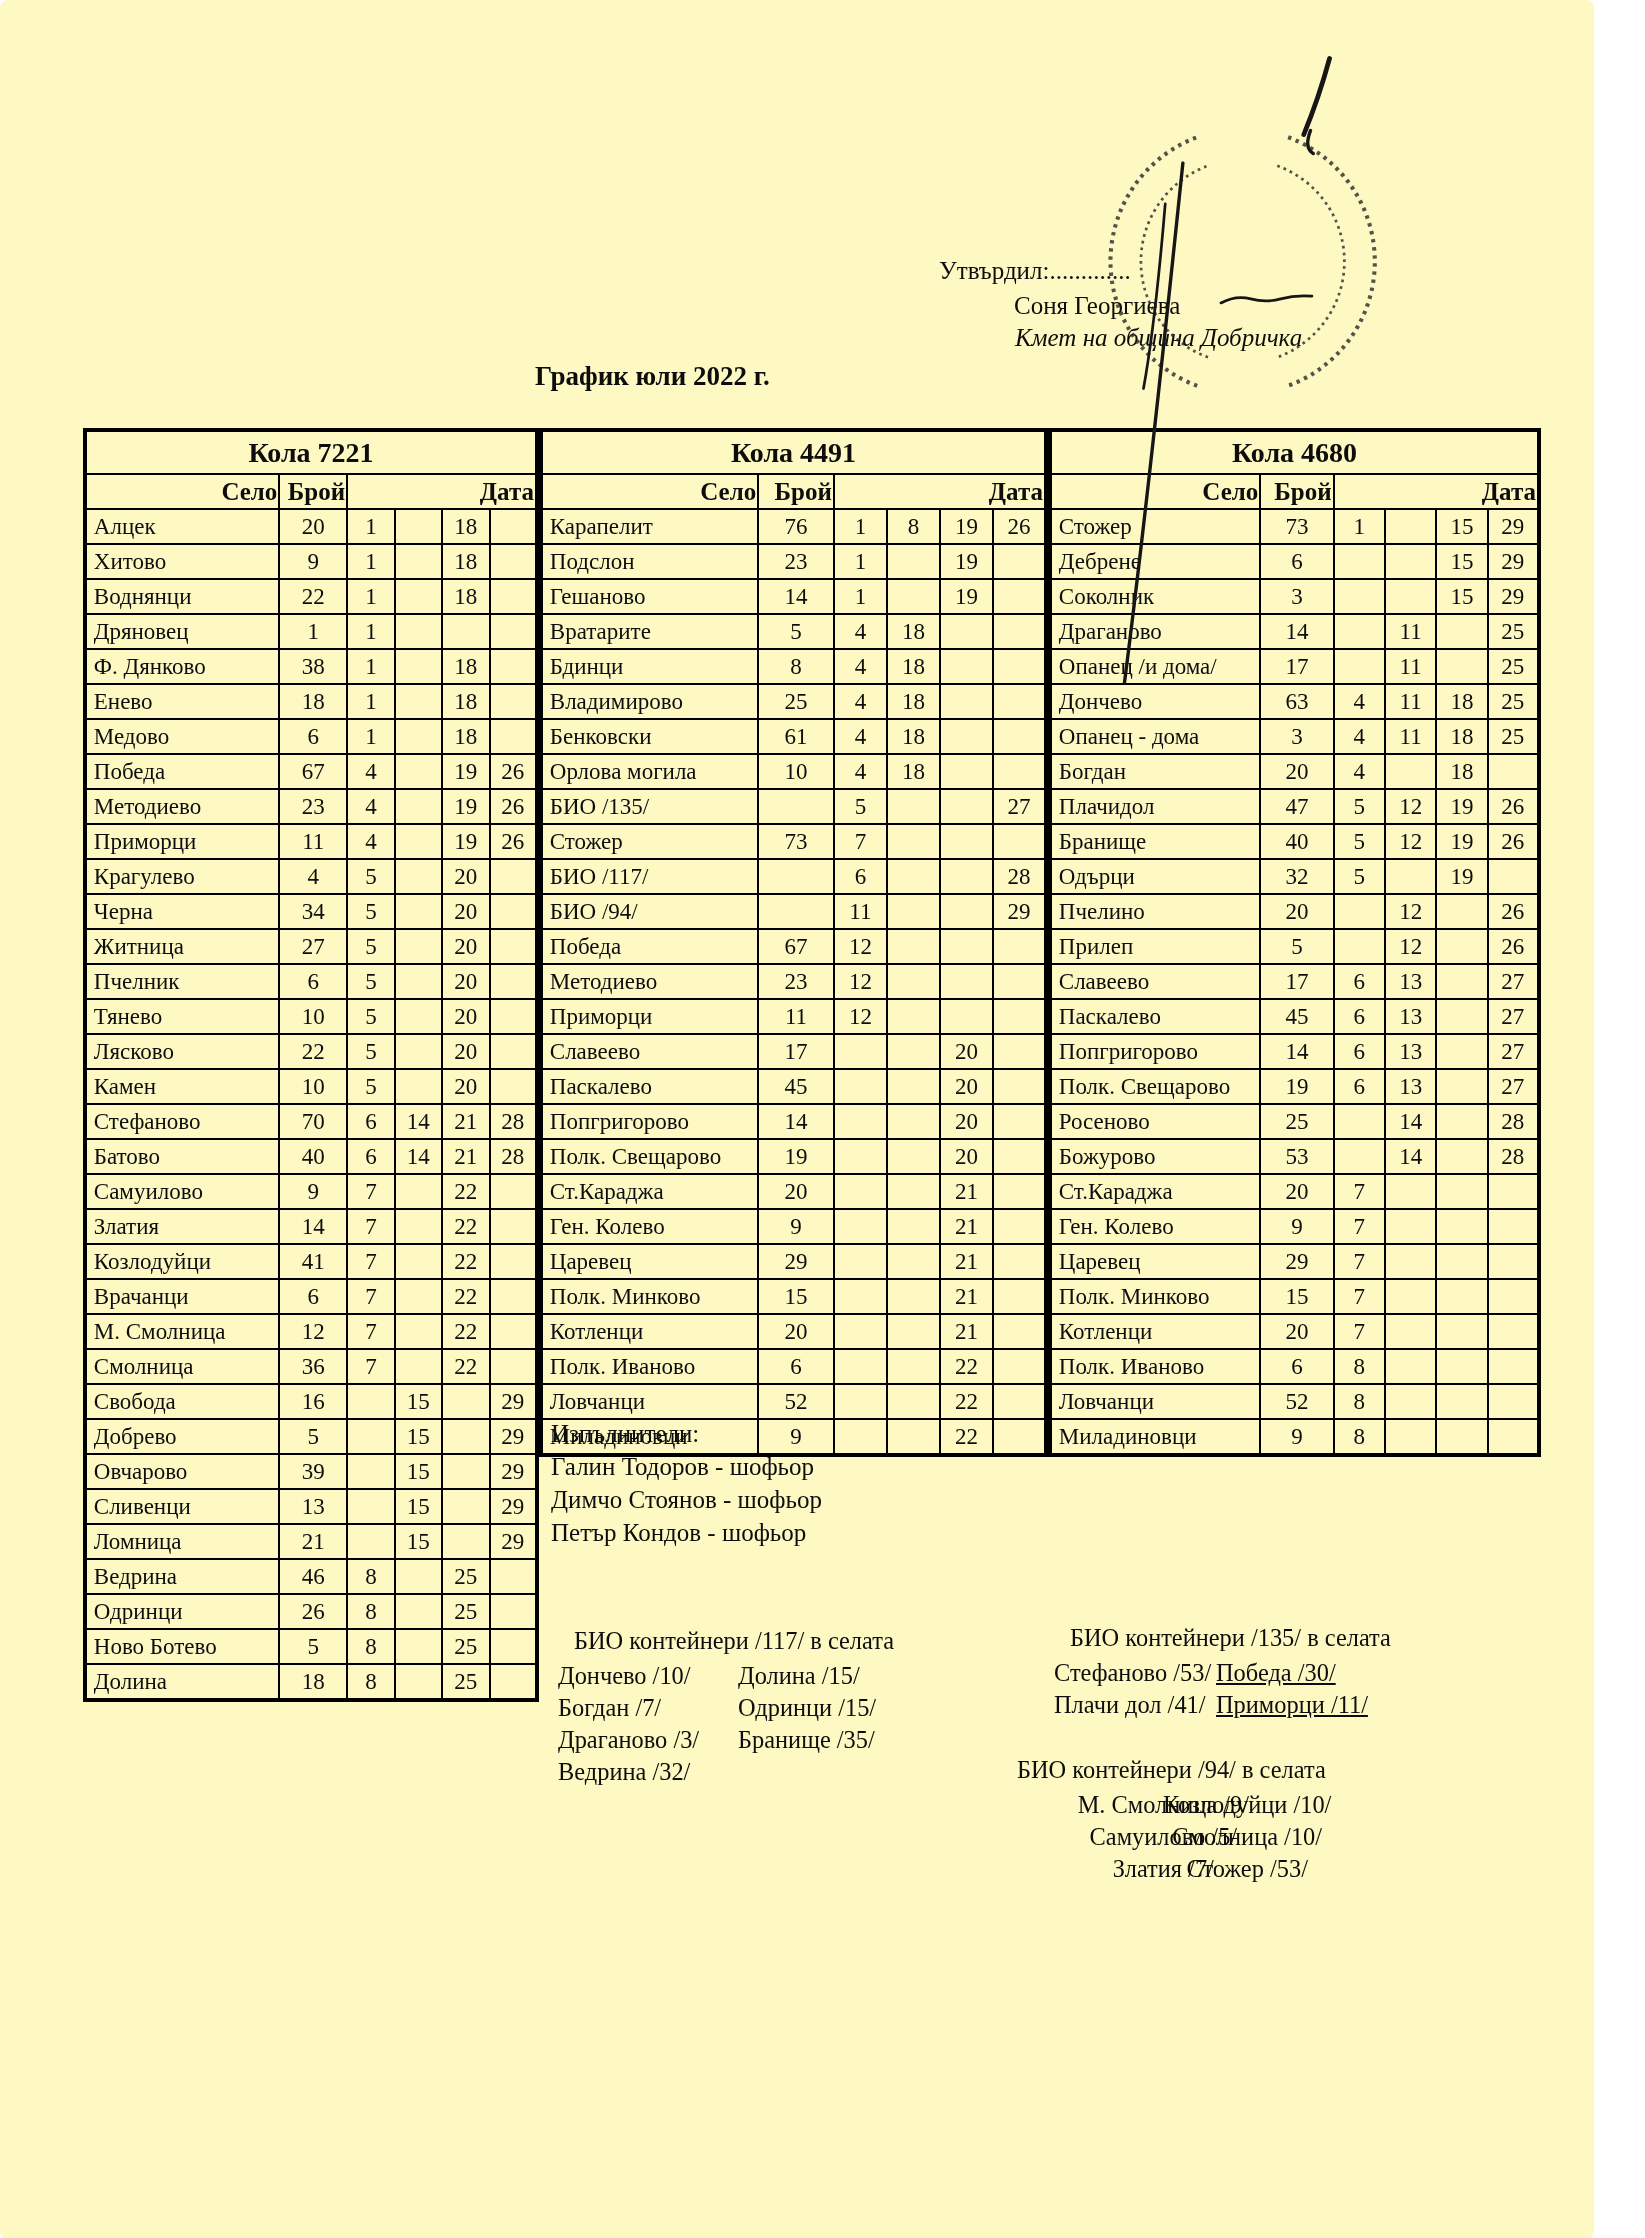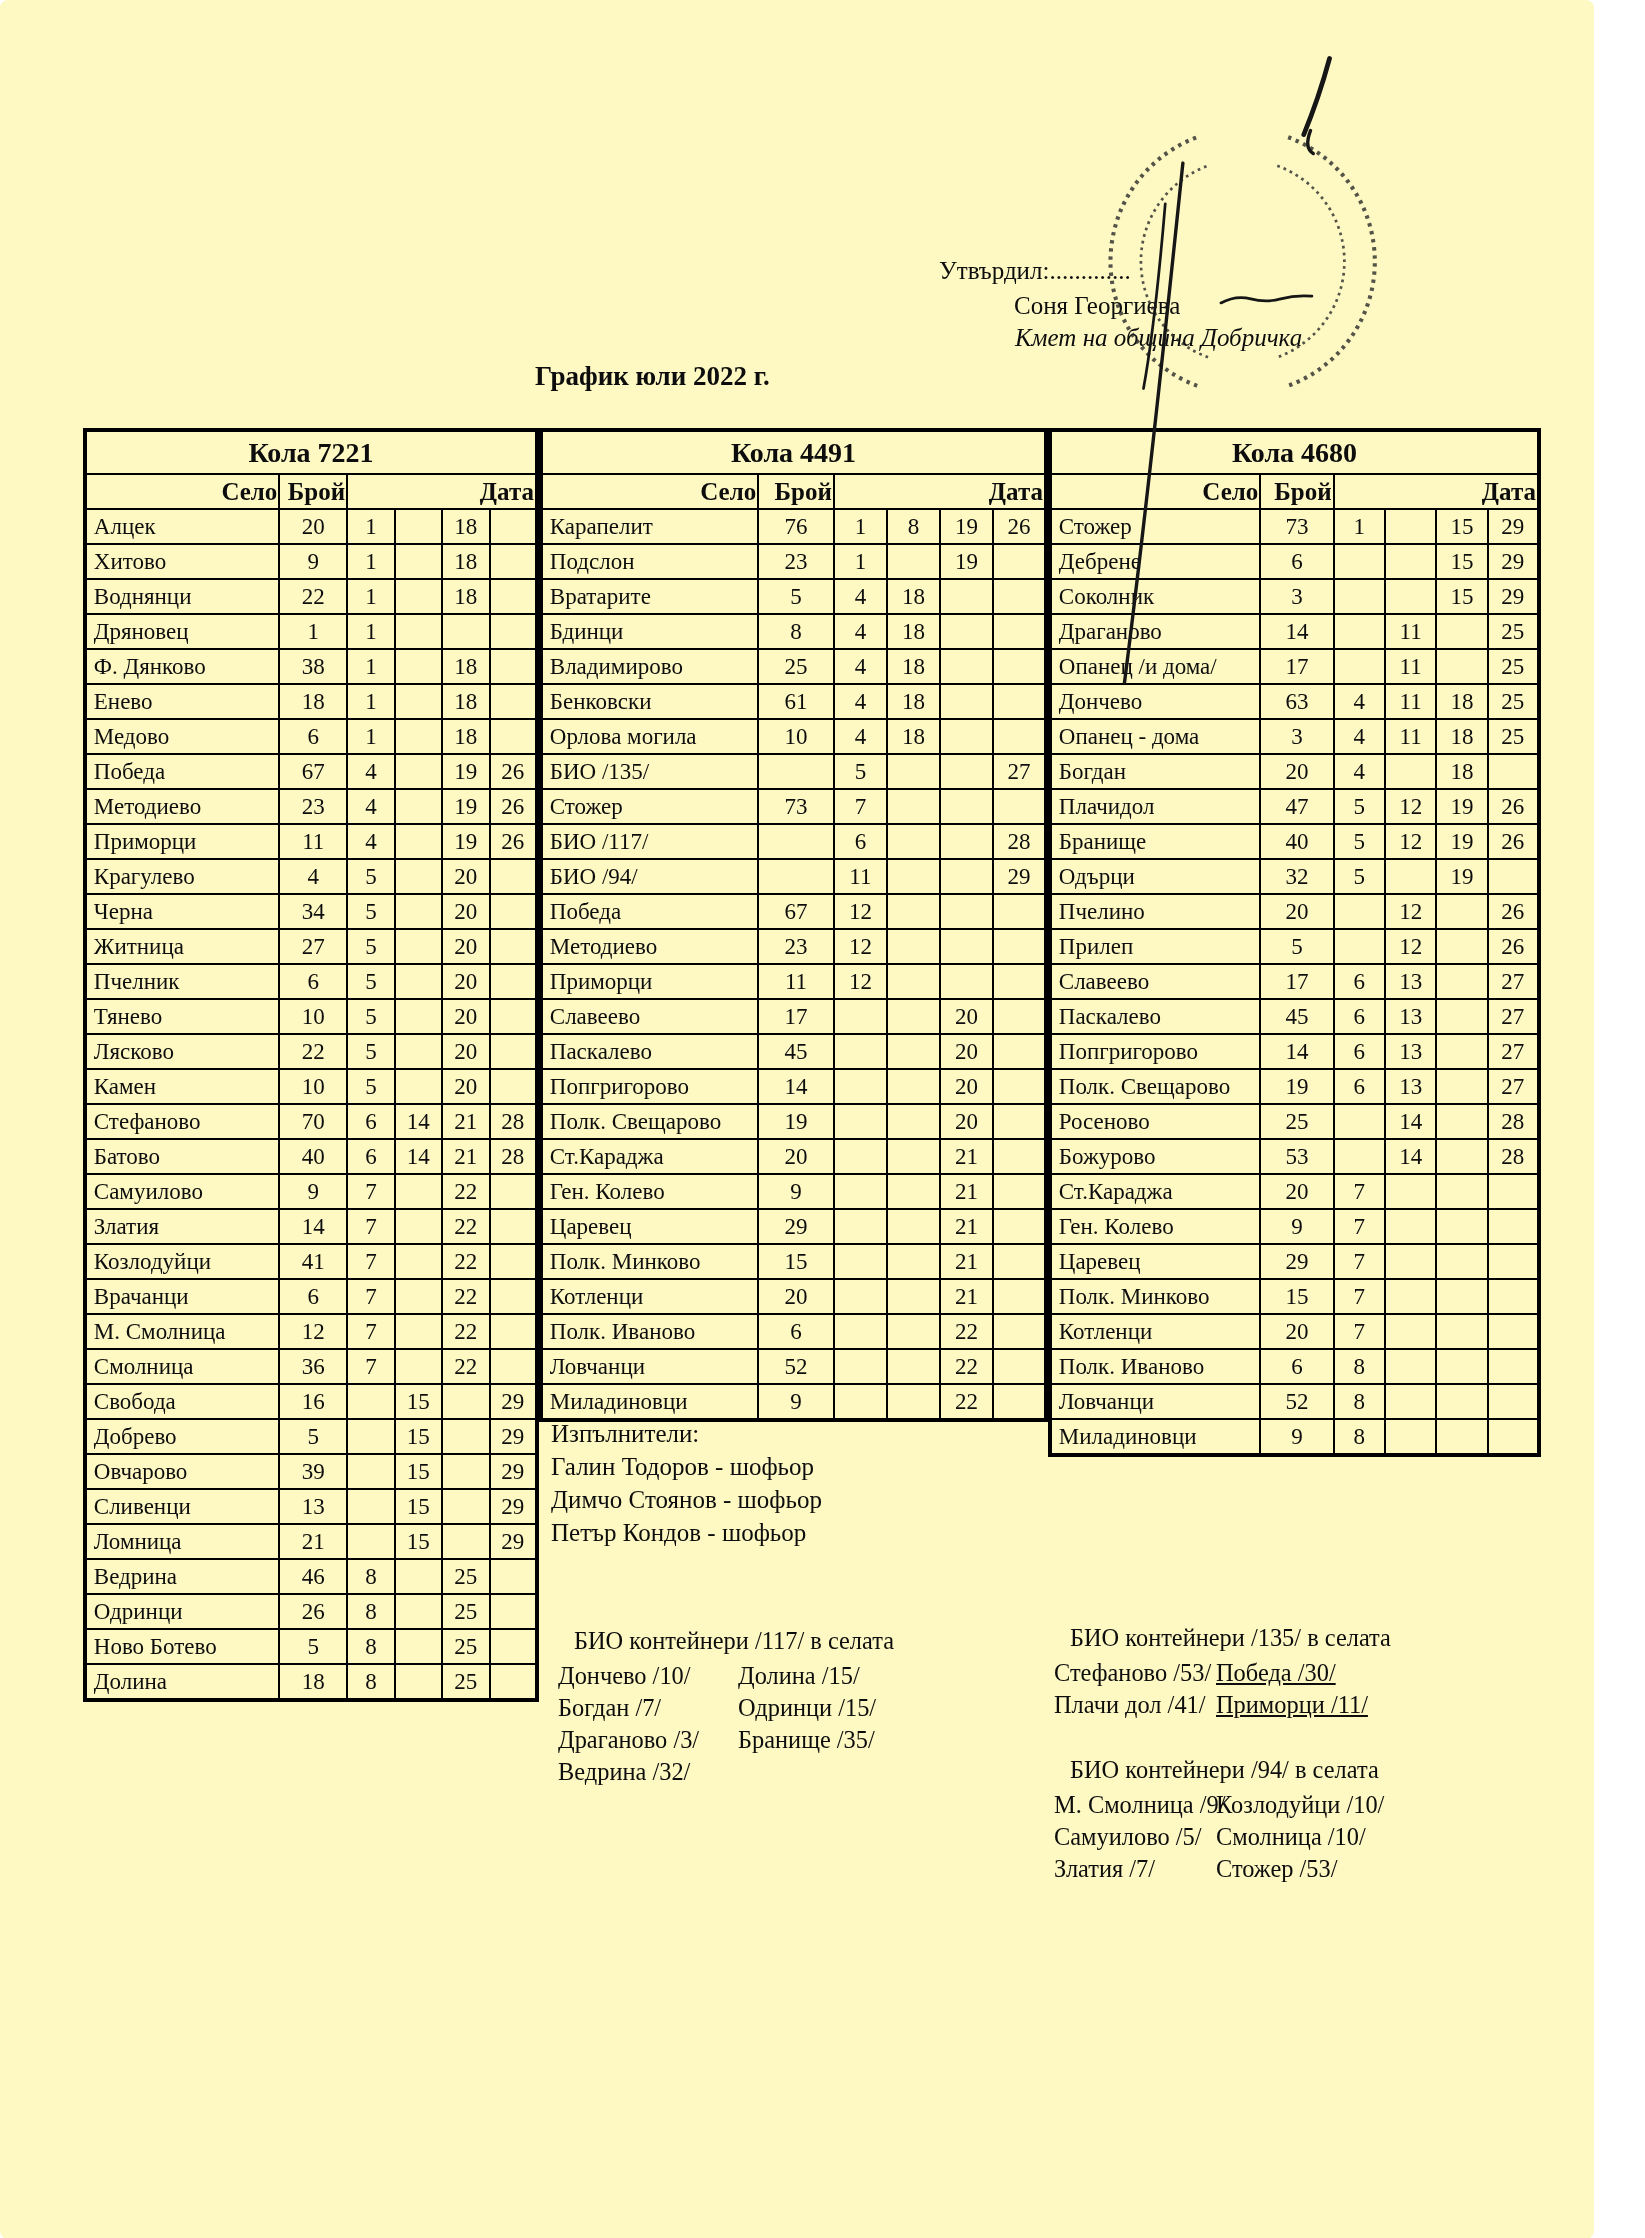--- a/index.html
+++ b/index.html
@@ -30,21 +30,21 @@
   td.num{text-align:center;padding:0;}
   .executors{position:absolute;left:551px;top:1420px;z-index:3;}
   .executors .line{height:33px;font-size:25px;white-space:nowrap;}
   .bio-block{position:absolute;z-index:3;}
   .bio-title{font-size:24.4px;white-space:nowrap;height:35px;margin-left:16px;}
   .bio-line{height:32px;font-size:24.4px;white-space:nowrap;}
   .bio-117{left:558px;top:1627px;}
   .bio-117 .c2{position:absolute;left:180px;top:35px;}
   .bio-135{left:1054px;top:1624px;}
   .bio-135 .c2{position:absolute;left:162px;top:35px;text-decoration:underline;}
-  .bio-94{left:1054px;top:1756px;}
+  .bio-94{left:1001px;top:1756px;text-align:center;}
   .bio-94 .c2{position:absolute;left:162px;top:35px;}
   .bio-c1{position:relative;}
 </style>
 </head>
 <body>
 
 <div class="page">
 
   <svg class="overlay" width="1646" height="2239" viewBox="0 0 2424 3297">
     <g stroke="#2a2a2a" fill="none" opacity="0.8">
@@ -395,20 +395,28 @@
           </tr>
           <tr>
             <td class="village">Подслон</td>
             <td class="num">23</td>
             <td class="num">1</td>
             <td class="num"></td>
             <td class="num">19</td>
             <td class="num"></td>
           </tr>
           <tr>
+            <td class="village">Гешаново</td>
+            <td class="num">14</td>
+            <td class="num">1</td>
+            <td class="num"></td>
+            <td class="num">19</td>
+            <td class="num"></td>
+          </tr>
+          <tr>
             <td class="village">Вратарите</td>
             <td class="num">5</td>
             <td class="num">4</td>
             <td class="num">18</td>
             <td class="num"></td>
             <td class="num"></td>
           </tr>
           <tr>
             <td class="village">Бдинци</td>
             <td class="num">8</td>

